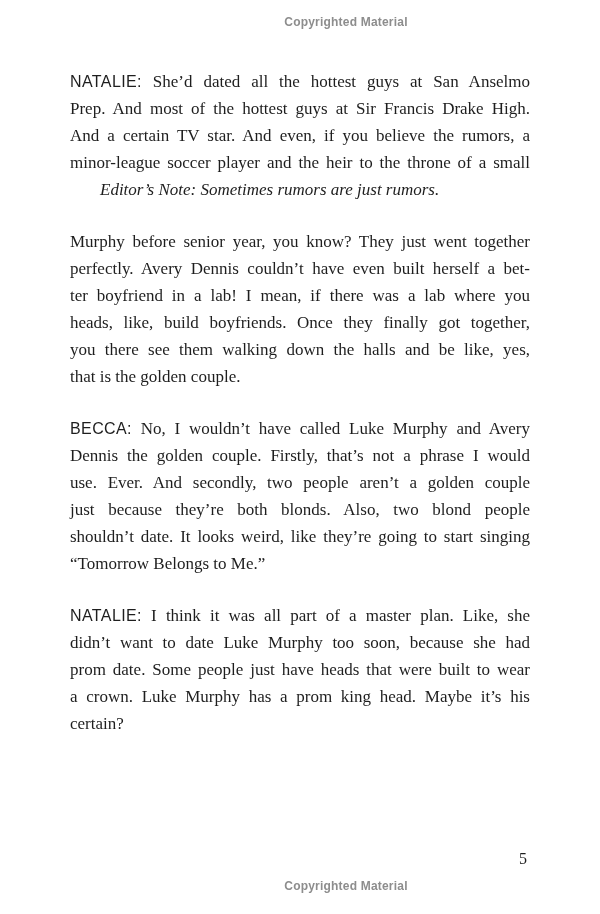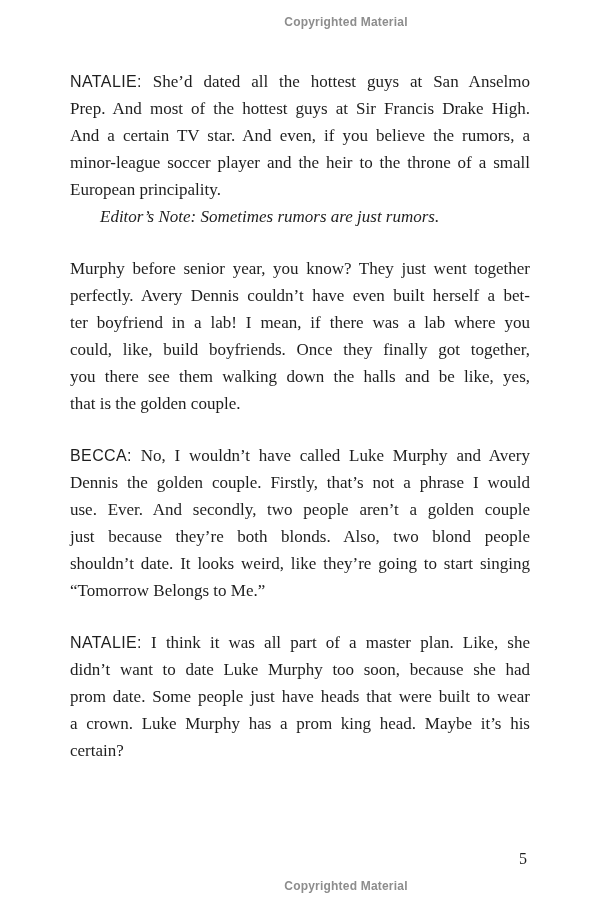--- a/index.html
+++ b/index.html
@@ -70,30 +70,29 @@
 <div class="page">
 
   <div class="notice top">Copyrighted Material</div>
 
   <div class="text-flow">
       <div class="block">
         <div class="line"><span class="speaker">NATALIE:</span><span> She’d dated all the hottest guys at San Anselmo</span></div>
         <div class="line"><span>Prep. And most of the hottest guys at Sir Francis Drake High.</span></div>
         <div class="line"><span>And a certain TV star. And even, if you believe the rumors, a</span></div>
         <div class="line"><span>minor-league soccer player and the heir to the throne of a small</span></div>
-        <div class="line last"><span>European principality.</span></div>
       </div>
       <div class="block note">
         <div class="line last"><span class="ital">Editor’s Note: Sometimes rumors are just rumors.</span></div>
       </div>
       <div class="block">
         <div class="line"><span>Murphy before senior year, you know? They just went together</span></div>
         <div class="line"><span>perfectly. Avery Dennis couldn’t have even built herself a bet-</span></div>
         <div class="line"><span>ter boyfriend in a lab! I mean, if there was a lab where you</span></div>
-        <div class="line"><span>could, like, build boyfriends. Once they finally got together,</span></div>
+        <div class="line"><span>heads, like, build boyfriends. Once they finally got together,</span></div>
         <div class="line"><span>you there see them walking down the halls and be like, yes,</span></div>
         <div class="line last"><span>that is the golden couple.</span></div>
       </div>
       <div class="block">
         <div class="line"><span class="speaker">BECCA:</span><span> No, I wouldn’t have called Luke Murphy and Avery</span></div>
         <div class="line"><span>Dennis the golden couple. Firstly, that’s not a phrase I would</span></div>
         <div class="line"><span>use. Ever. And secondly, two people aren’t a golden couple</span></div>
         <div class="line"><span>just because they’re both blonds. Also, two blond people</span></div>
         <div class="line"><span>shouldn’t date. It looks weird, like they’re going to start singing</span></div>
         <div class="line last"><span>“Tomorrow Belongs to Me.”</span></div>

